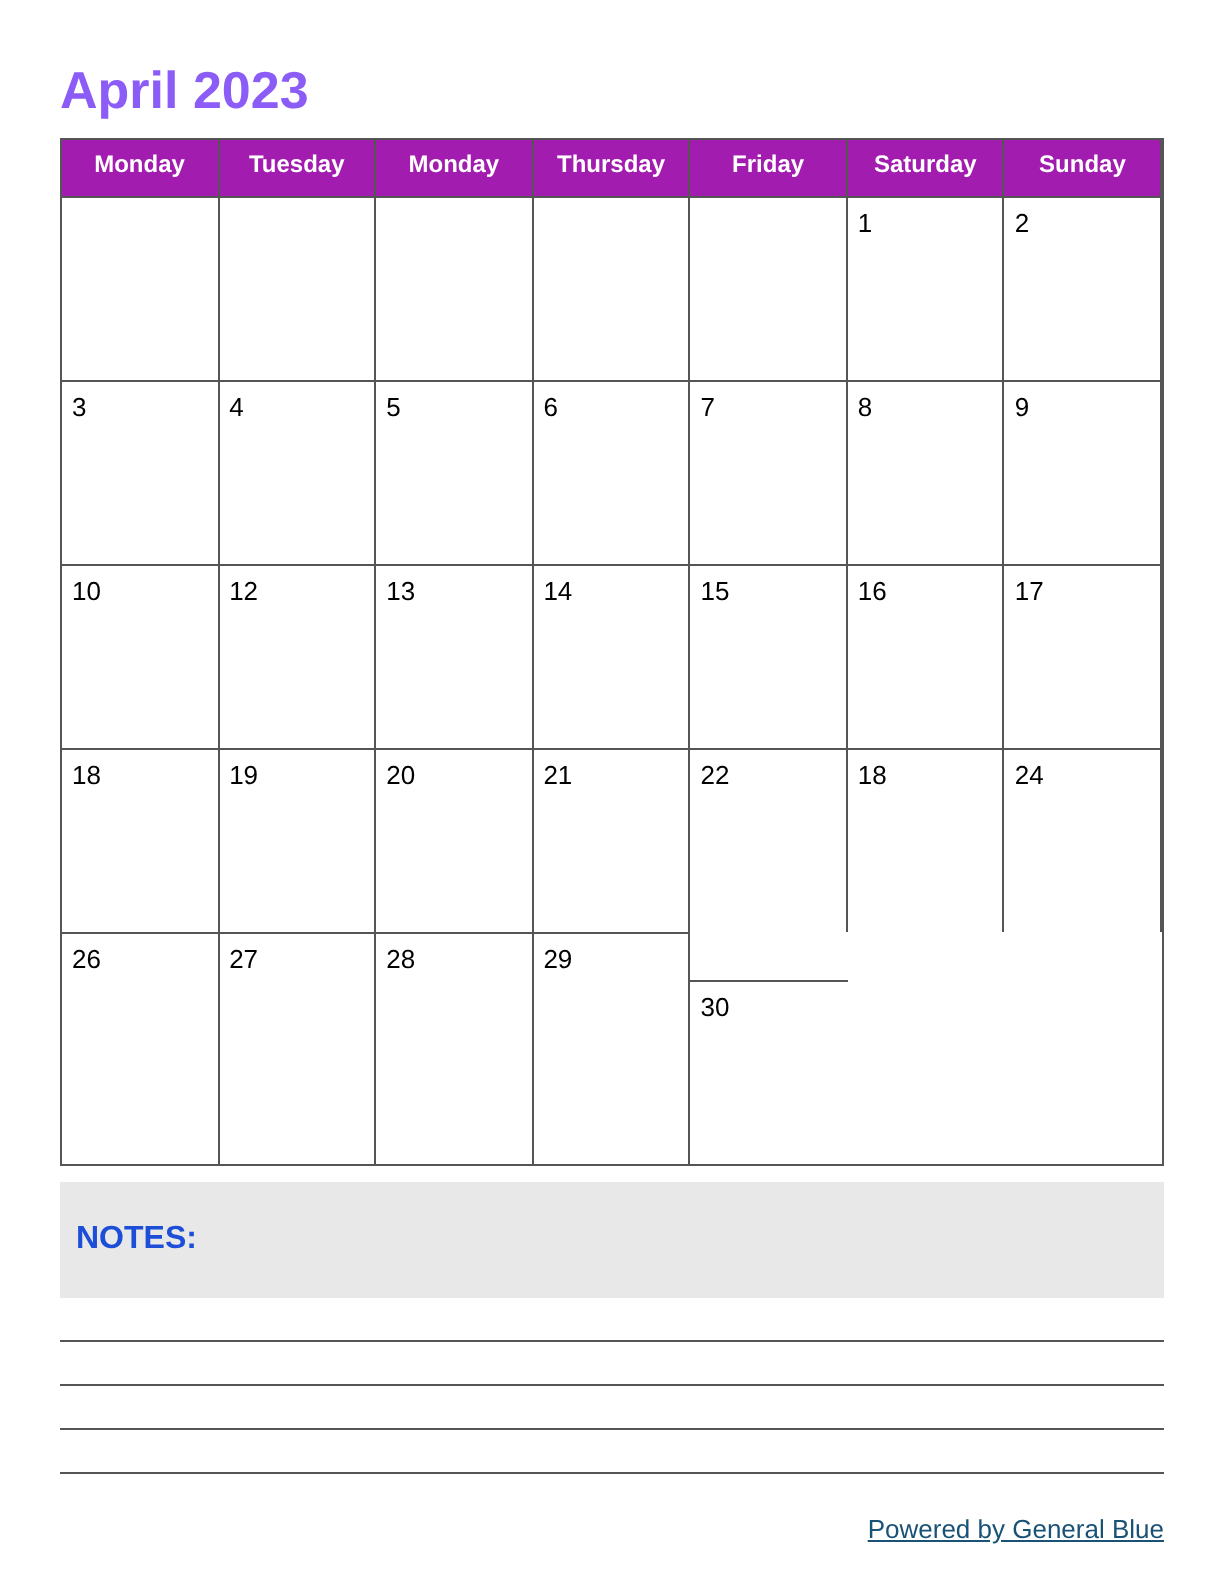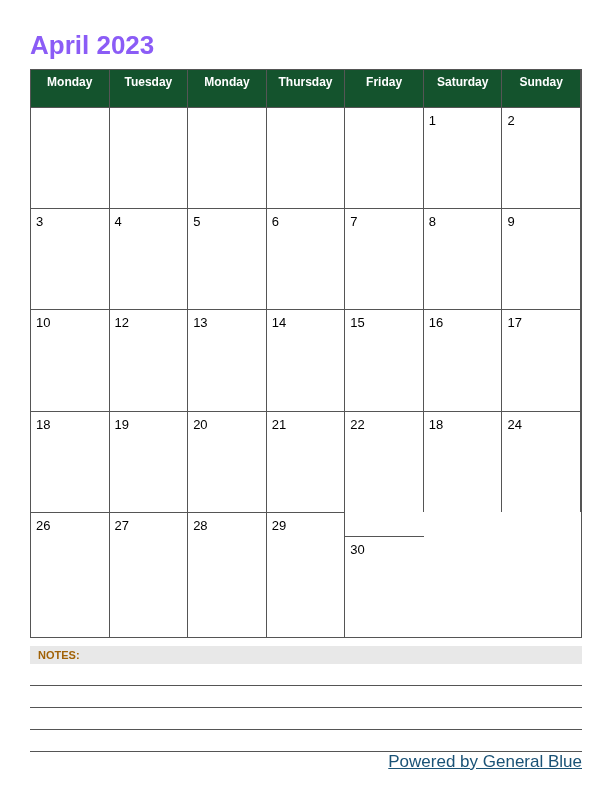--- a/index.html
+++ b/index.html
@@ -40,21 +40,21 @@
       flex-direction: column;
     }
 
     .calendar-grid {
       display: grid;
       grid-template-columns: repeat(7, 1fr);
       flex: 1;
     }
 
     .day-header {
-      background: #14532d;
+      background: #a21caf;
       color: #fff;
       text-align: center;
       padding: 5px 4px;
       font-size: 12px;
       font-weight: bold;
       border-right: 1px solid #555;
     }
 
     .day-header:last-child {
       border-right: none;
@@ -83,41 +83,41 @@
       font-size: 13px;
       line-height: 1.2;
     }
 
     .notes-section {
       margin-top: 8px;
     }
 
     .notes-label {
       background: #e8e8e8;
-      padding: 3px 8px;
-      font-size: 11px;
+      padding: 20px 8px;
+      font-size: 16px;
       font-weight: bold;
-      color: #a16207;
+      color: #1d4ed8;
       margin-bottom: 0;
     }
 
     .notes-lines {
       display: flex;
       flex-direction: column;
     }
 
     .notes-line {
       border-bottom: 1px solid #555;
       height: 22px;
     }
 
     .powered-by {
       text-align: right;
-      margin-top: 0;
-      font-size: 17px;
+      margin-top: 20px;
+      font-size: 13px;
     }
 
     .powered-by a {
       color: #1a5276;
       text-decoration: underline;
     }
   </style>
 </head>
 <body>
 

